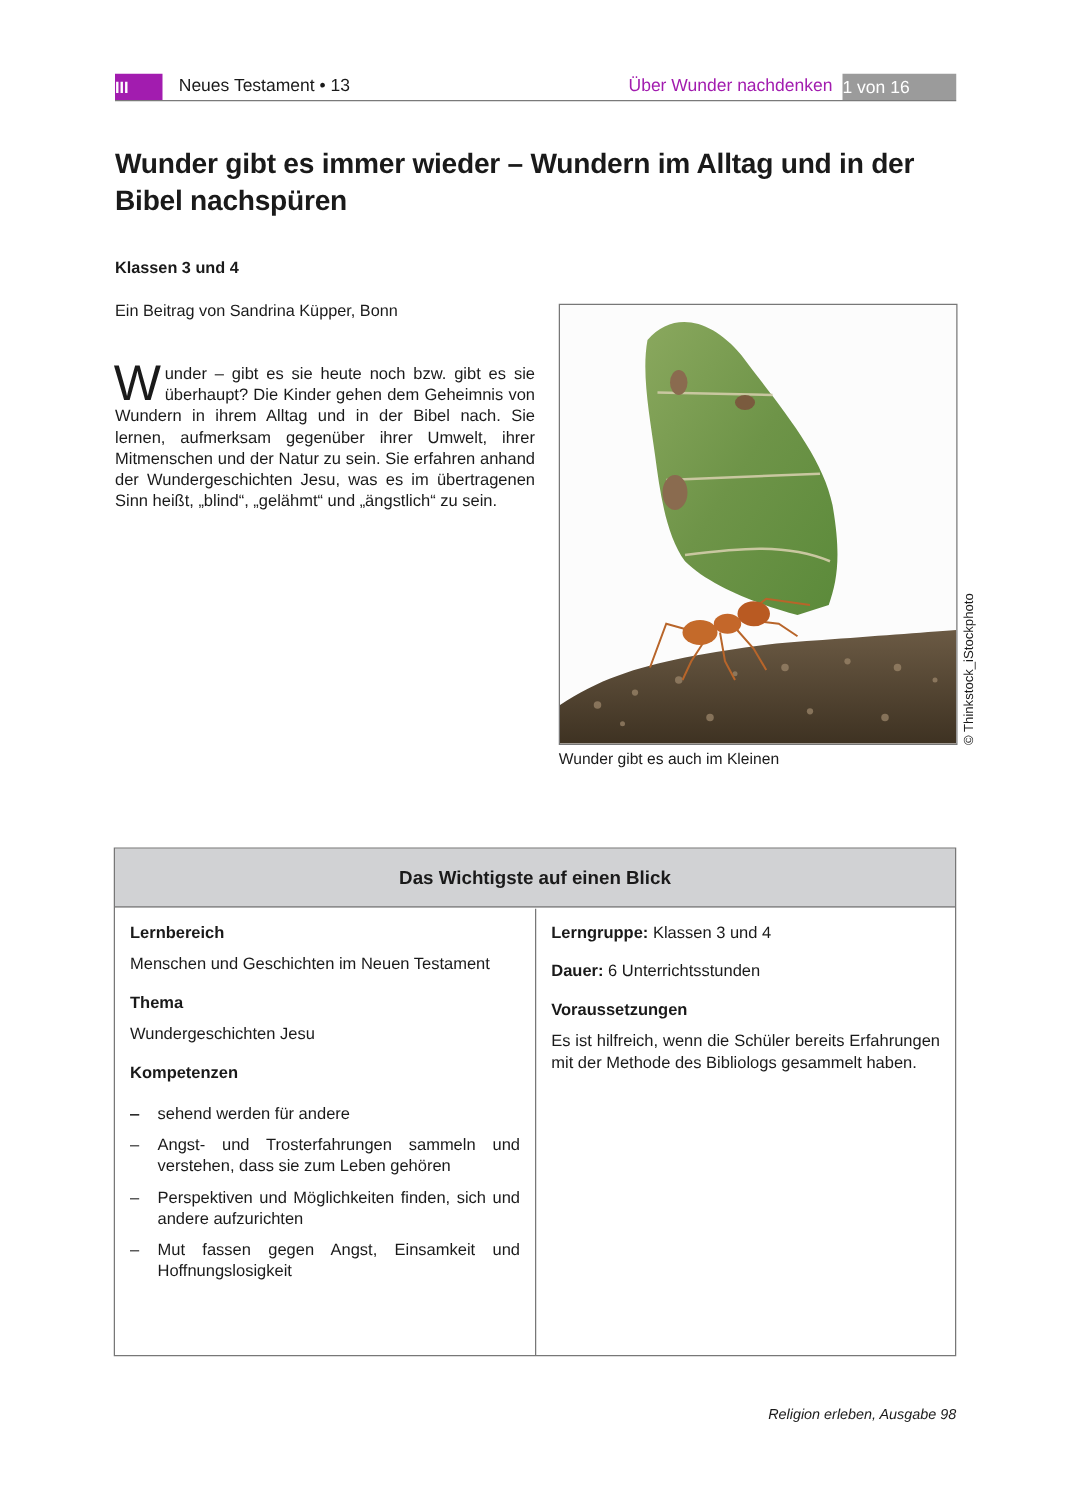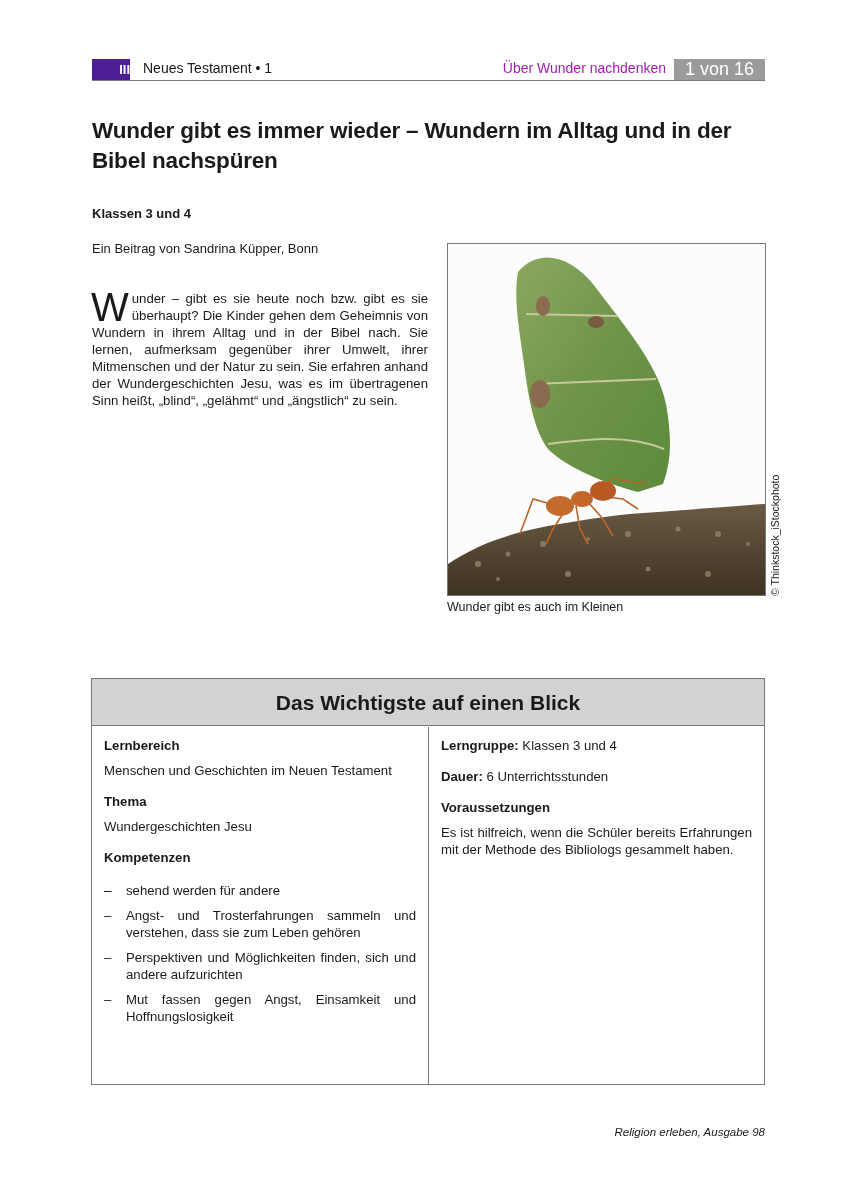--- a/index.html
+++ b/index.html
@@ -1,61 +1,61 @@
 <!DOCTYPE html>
 <html><head>
 <meta charset="utf-8">
 <style>
   html, body { margin: 0; padding: 0; background: #ffffff; }
   body { width: 856px; height: 1200px; position: relative; font-family: "Liberation Sans", sans-serif; color: #1a1a1a; }
 
   
   .hdr { position: absolute; left: 92px; top: 59px; width: 673px; height: 21px; border-bottom: 1.5px solid #7a7a7a; }
-  .hdr-num { position: absolute; left: 0; top: 0; width: 38px; height: 21px; background: #4c1d95; color: #fff; font-size: 13px; font-weight: bold; text-align: right; line-height: 21px; }
+  .hdr-num { position: absolute; left: 0; top: 0; width: 38px; height: 21px; background: #a21caf; color: #fff; font-size: 13px; font-weight: bold; text-align: left; line-height: 21px; }
   .hdr-left { position: absolute; left: 51px; top: 0; line-height: 19px; font-size: 14px; color: #1a1a1a; }
   .hdr-right { position: absolute; right: 99px; top: 0; line-height: 19px; font-size: 14px; color: #a21caf; }
-  .hdr-page { position: absolute; right: 0; top: 0; width: 91px; height: 21px; background: #9b9b9b; color: #fff; font-size: 18px; text-align: center; line-height: 21px; }
+  .hdr-page { position: absolute; right: 0; top: 0; width: 91px; height: 21px; background: #9b9b9b; color: #fff; font-size: 14px; line-height: 21px; }
 
   
   .title { position: absolute; left: 92px; top: 116px; width: 680px; font-size: 22.5px; font-weight: bold; line-height: 30px; color: #1a1a1a; letter-spacing: -0.2px; }
   .grade { position: absolute; left: 92px; top: 206px; font-size: 13px; font-weight: bold; }
   .author { position: absolute; left: 92px; top: 241px; font-size: 13px; }
 
   
   .intro { position: absolute; left: 92px; top: 290px; width: 336px; font-size: 13.2px; line-height: 17px; text-align: justify; }
   .dropcap { float: left; font-size: 40px; line-height: 32px; font-weight: normal; margin: 1px 3px 0 -1px; color: #1a1a1a; }
 
   
   .photo { position: absolute; left: 447px; top: 243px; width: 317px; height: 351px; border: 1px solid #777; background: #fdfdfd; overflow: hidden; }
   .credit { position: absolute; left: 769px; top: 596px; transform: rotate(-90deg); transform-origin: left top; font-size: 10.5px; white-space: nowrap; color: #1a1a1a; }
   .caption { position: absolute; left: 447px; top: 600px; width: 319px; text-align: left; font-size: 12.5px; }
 
   
   .box { position: absolute; left: 91px; top: 678px; width: 672px; height: 405px; border: 1.5px solid #777; }
-  .box-head { height: 46px; background: #d1d2d4; border-bottom: 1.5px solid #777; text-align: center; font-size: 21px; font-weight: bold; line-height: 48px; }
+  .box-head { height: 46px; background: #d1d2d4; border-bottom: 1.5px solid #777; text-align: center; font-size: 15px; font-weight: bold; line-height: 48px; }
   .col { position: absolute; top: 48px; bottom: 0; }
   .col-left { left: 0; width: 336px; border-right: 1.5px solid #777; }
   .col-right { left: 337px; right: 0; }
   .col-inner { padding: 10px 12px 0 12px; font-size: 13.2px; line-height: 17px; }
   .h { font-weight: bold; }
   .p { text-align: justify; }
   .sp8 { height: 8px; }
   .sp12 { height: 14px; }
   ul.komp { list-style: none; margin: 0; padding: 0; }
   ul.komp li { position: relative; padding-left: 22px; text-align: justify; margin-bottom: 8px; }
   ul.komp li .dash { position: absolute; left: 0; top: 0; }
 
   .footer { position: absolute; right: 91px; top: 1126px; font-size: 11.5px; font-style: italic; }
 </style>
 </head>
 <body>
 
 <div class="hdr">
   <div class="hdr-num">III</div>
-  <div class="hdr-left">Neues Testament • 1</div>
+  <div class="hdr-left">Neues Testament • 13</div>
   <div class="hdr-right">Über Wunder nachdenken</div>
   <div class="hdr-page">1 von 16</div>
 </div>
 
 <div class="title">Wunder gibt es immer wieder – Wundern im Alltag und in der Bibel nachspüren</div>
 <div class="grade">Klassen 3 und 4</div>
 <div class="author">Ein Beitrag von Sandrina Küpper, Bonn</div>
 
 <div class="intro">
   <span class="dropcap">W</span><span>under – gibt es sie heute noch bzw. gibt es sie überhaupt? Die Kinder gehen dem Geheimnis von Wundern in ihrem Alltag und in der Bibel nach. Sie lernen, aufmerksam gegenüber ihrer Umwelt, ihrer Mitmenschen und der Natur zu sein. Sie erfahren anhand der Wundergeschichten Jesu, was es im übertragenen Sinn heißt, „blind“, „gelähmt“ und „ängstlich“ zu sein.</span>

